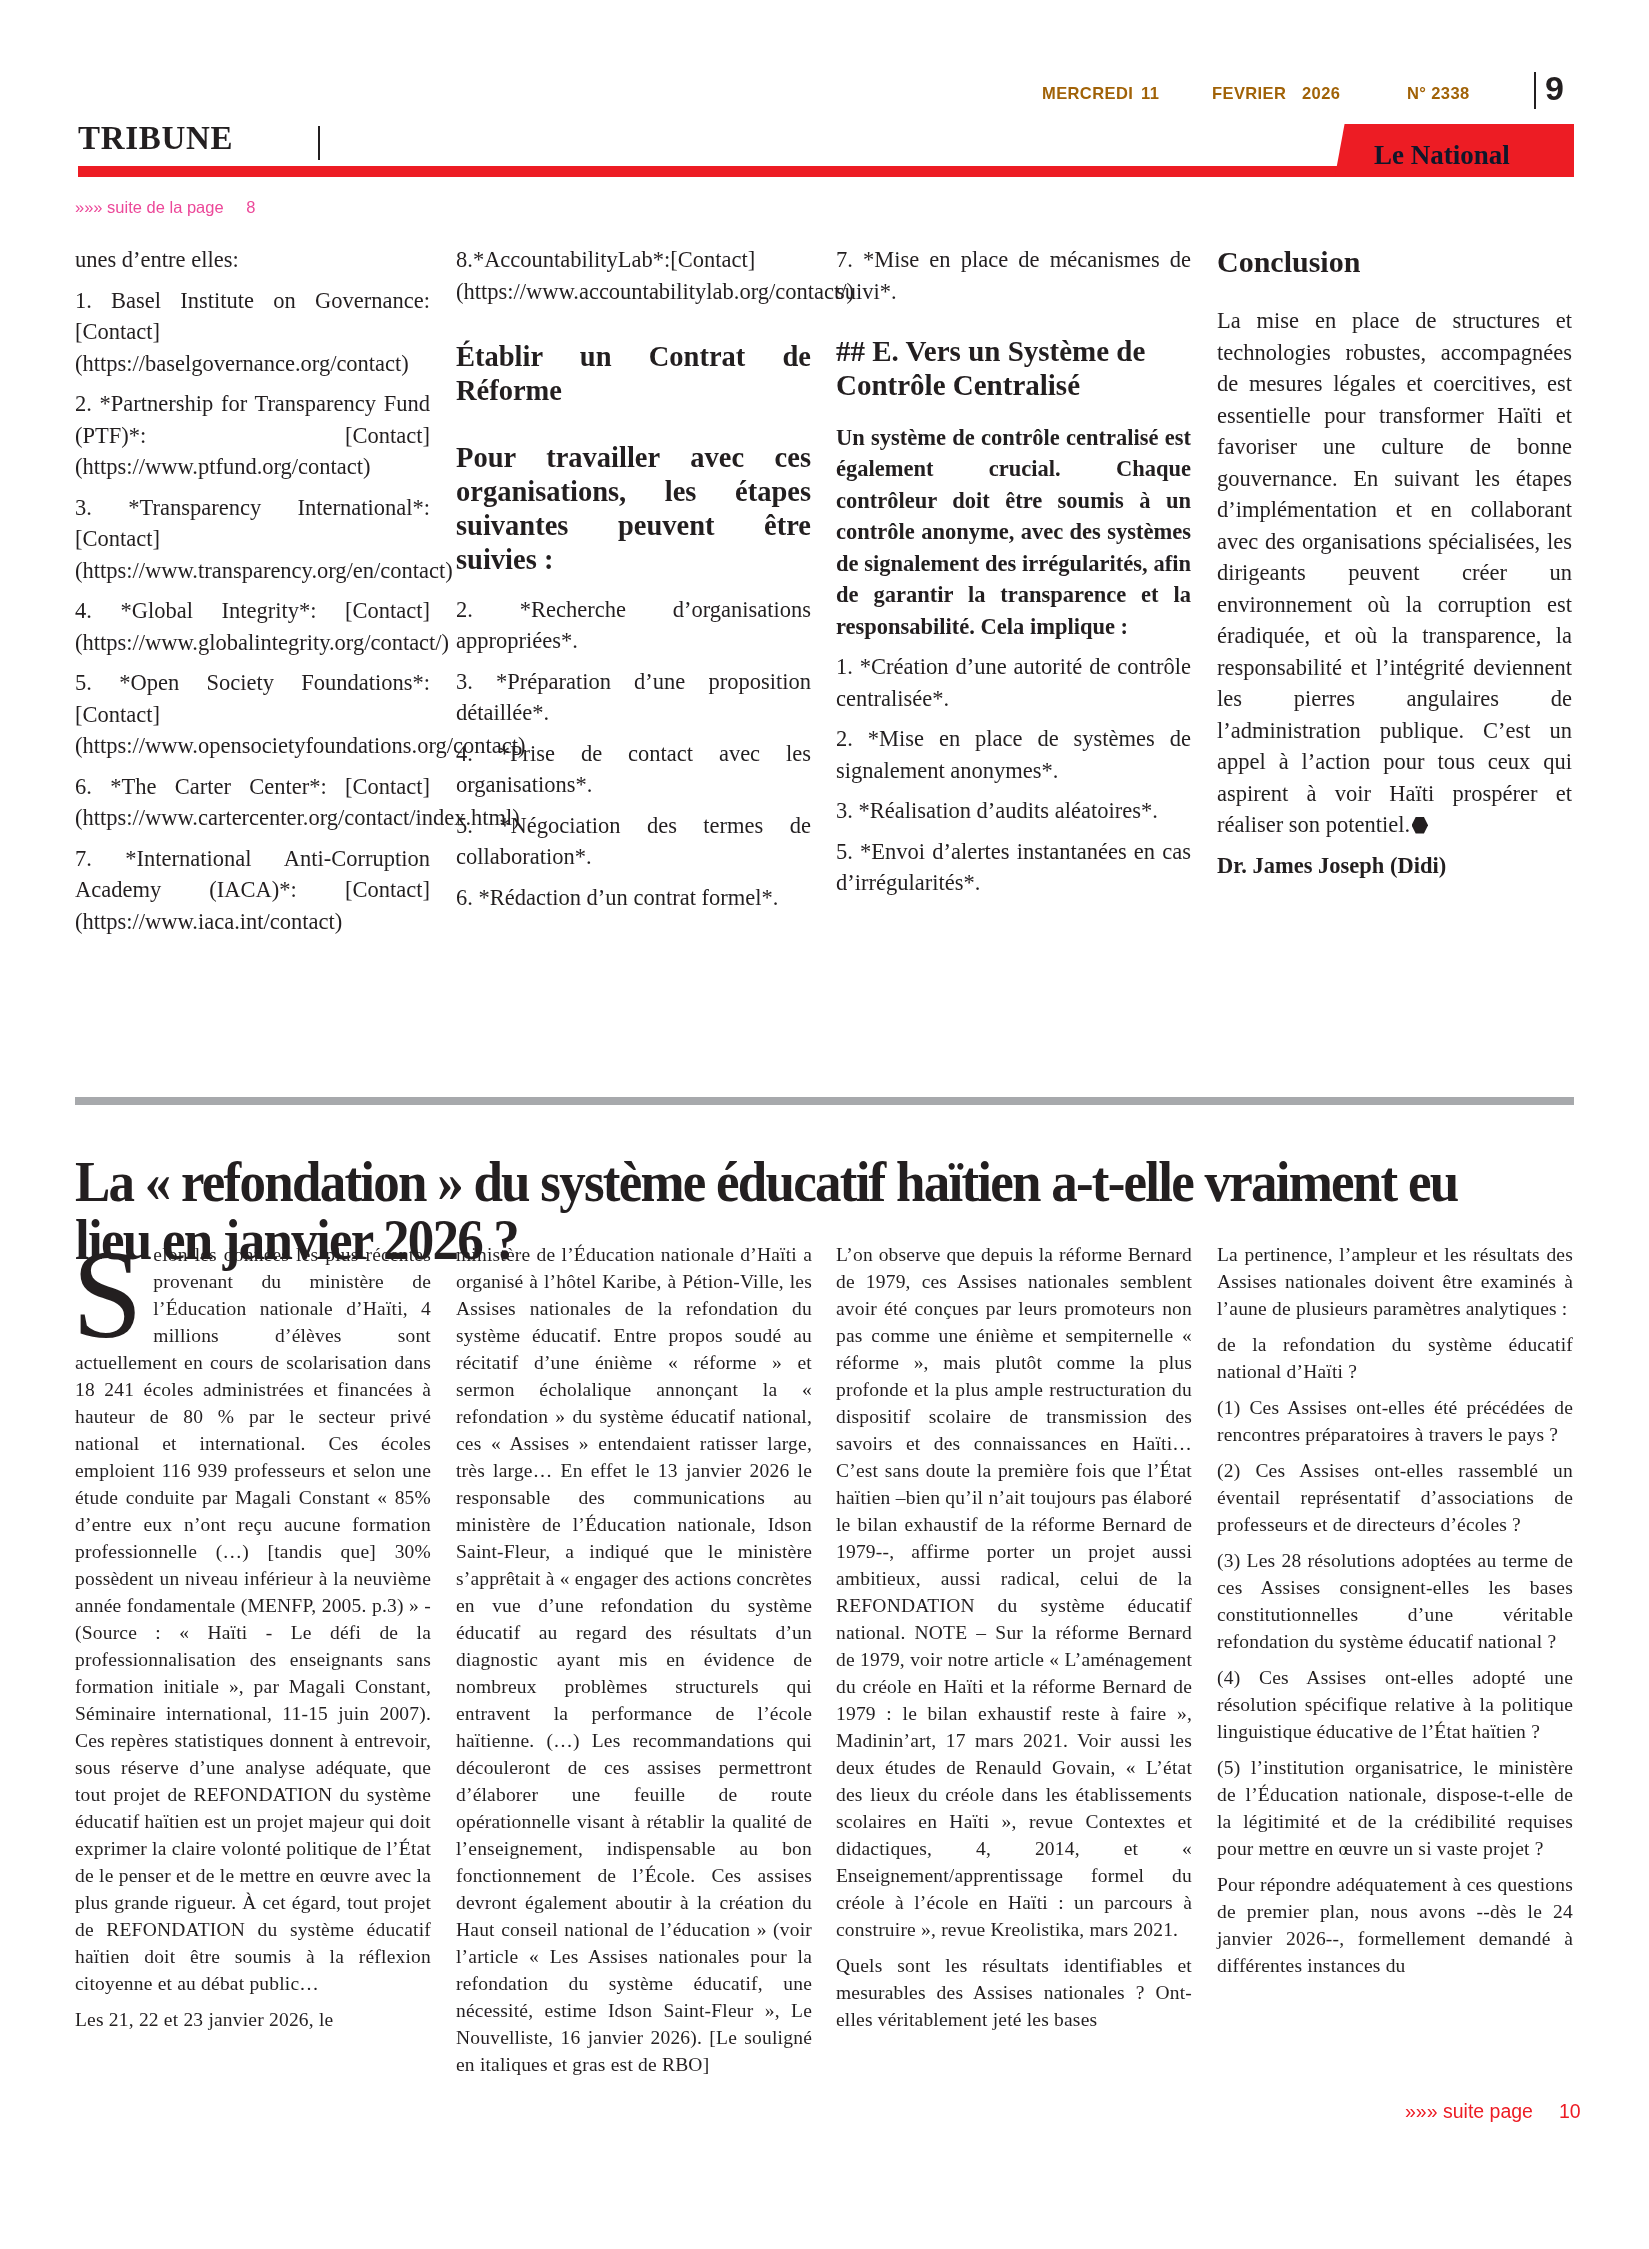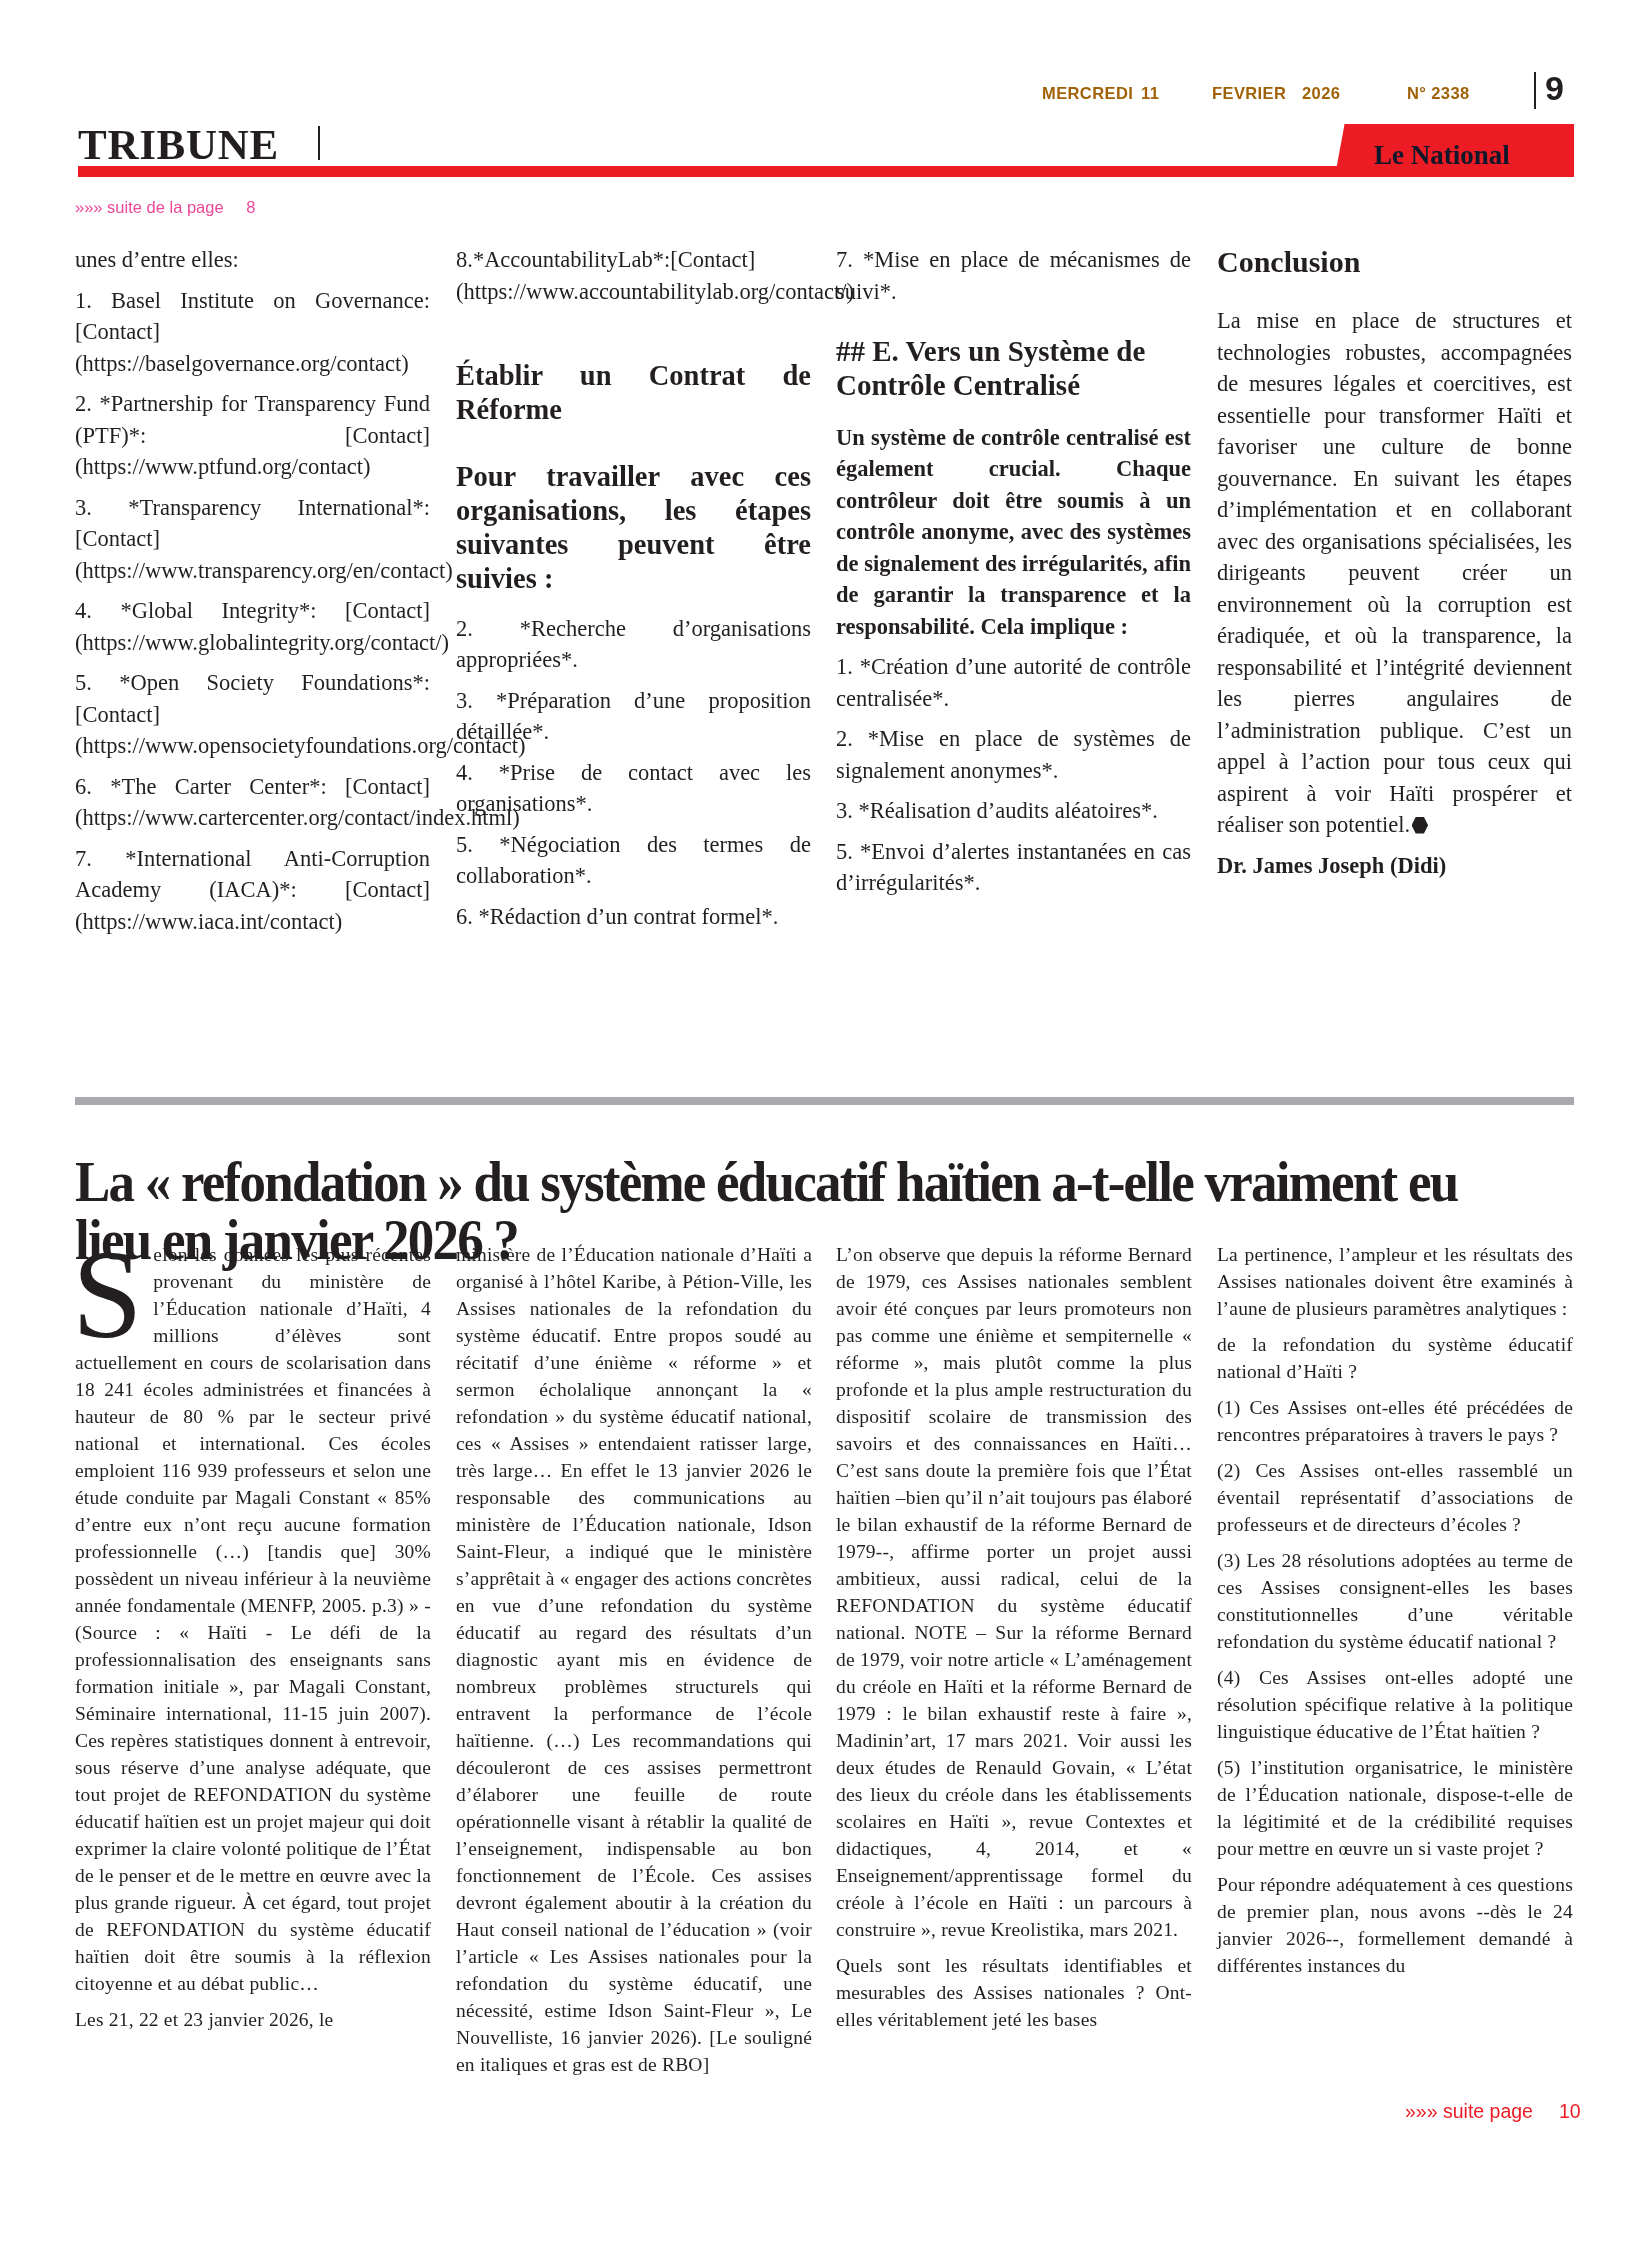--- a/index.html
+++ b/index.html
@@ -9,37 +9,37 @@
   .masthead-meta { position: absolute; top: 84px; left: 1042px; font-family: "Liberation Sans", "DejaVu Sans", sans-serif; font-weight: bold; font-size: 16.5px; letter-spacing: 0.4px; color: #a16207; }
   .masthead-meta span { display: inline-block; }
   .meta-day { width: 99px; }
   .meta-date { width: 71px; }
   .meta-month { width: 90px; }
   .meta-year { width: 105px; }
   .meta-issue { width: 75px; }
   .page-num-rule { position: absolute; top: 72px; left: 1534px; width: 2.2px; height: 37px; background: #231f20; }
   .page-num { position: absolute; top: 69px; left: 1545px; font-family: "Liberation Sans", sans-serif; font-weight: bold; font-size: 34px; color: #231f20; }
 
-  .section-label { position: absolute; top: 120px; left: 78px; font-family: "Liberation Serif", serif; font-weight: bold; font-size: 43px; letter-spacing: 0.7px; color: #231f20; }
+  .section-label { position: absolute; top: 120px; left: 78px; font-family: "Liberation Serif", serif; font-weight: bold; font-size: 33px; letter-spacing: 0.7px; color: #231f20; }
   .section-rule { position: absolute; top: 126px; left: 318px; width: 2.2px; height: 34px; background: #231f20; }
   .red-band { position: absolute; top: 166px; left: 78px; width: 1496px; height: 10.5px; background: #ed1c24; }
   .brand-box { position: absolute; top: 124px; left: 1335px; width: 239px; height: 52px; background: #ed1c24; clip-path: polygon(4% 0, 100% 0, 100% 100%, 0 100%); }
   .brand-name { position: absolute; top: 140px; left: 1374px; font-family: "Liberation Serif", serif; font-weight: bold; font-size: 27px; color: #0f172a; }
 
   .cont-from { position: absolute; top: 198px; left: 75px; font-family: "Liberation Sans", sans-serif; font-size: 16.5px; color: #ec4899; }
   .cont-from .pg { margin-left: 22.5px; }
 
   
   .col { position: absolute; width: 355px; font-size: 22.5px; line-height: 31.5px; text-align: justify; }
   .col p { margin: 0 0 9px 0; }
   .c1 { left: 75px; top: 244px; }
   .c2 { left: 456px; top: 244px; }
   .c3 { left: 836px; top: 244px; }
   .c4 { left: 1217px; top: 244px; }
-  .h-sub { font-weight: bold; font-size: 28.5px; line-height: 34px; margin: 52px 0 33px 0; text-align: justify; }
+  .h-sub { font-weight: bold; font-size: 28.5px; line-height: 34px; margin: 33px 0 33px 0; text-align: justify; }
   .h-sub2 { font-weight: bold; font-size: 28.5px; line-height: 34px; margin: 0 0 16.5px 0; text-align: justify; }
   .h-sub3 { font-weight: bold; font-size: 29px; line-height: 34px; margin: 27px 0 19.5px 0; text-align: left; }
   .bold-p { font-weight: bold; }
   .conclusion-title { font-weight: bold; font-size: 30px; line-height: 36px; margin: 0 0 25px 0; }
   .end-mark { display: inline-block; width: 16.5px; height: 16.5px; background: #231f20; clip-path: polygon(25% 0, 75% 0, 100% 50%, 75% 100%, 25% 100%, 0 50%); vertical-align: -1.5px; margin-left: 1.5px; }
   .signature { font-weight: bold; margin-top: 43px; }
 
   .gray-rule { position: absolute; top: 1097px; left: 75px; width: 1499px; height: 8.2px; background: #a7a9ac; }
 
   .headline { position: absolute; top: 1115px; left: 75px; width: 1507px; font-family: "Liberation Serif", serif; font-weight: bold; font-size: 57px; line-height: 58px; letter-spacing: -1.9px; transform: scaleX(0.93); transform-origin: left top; color: #231f20; }

